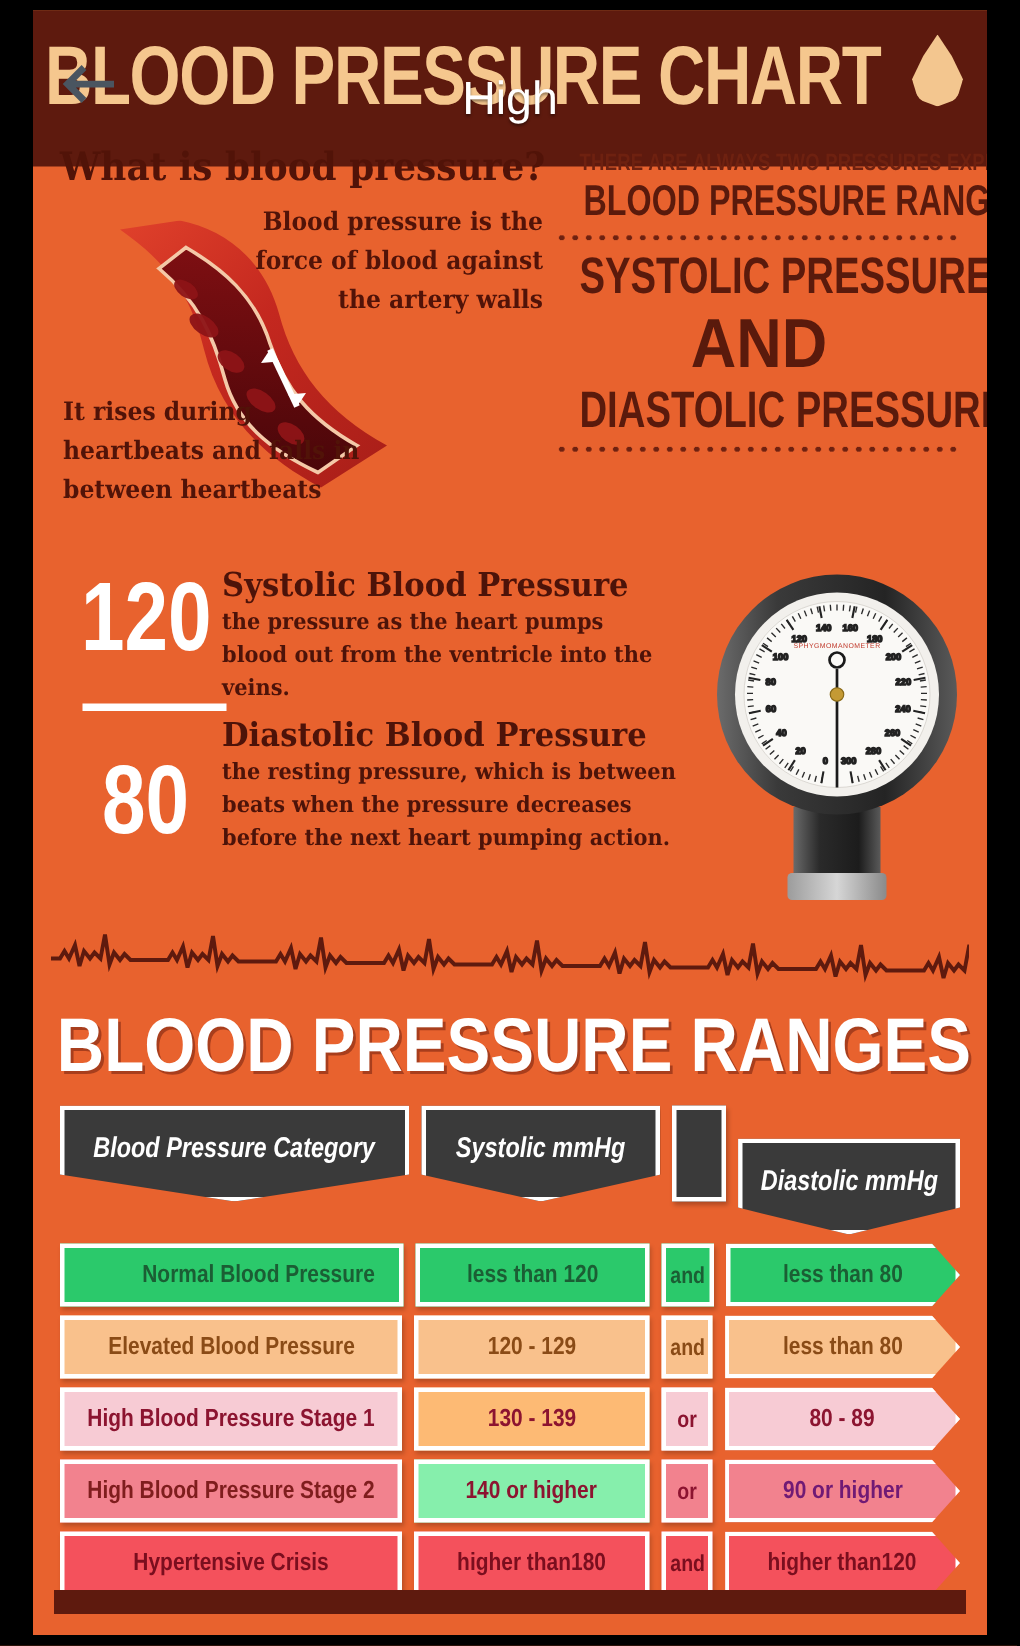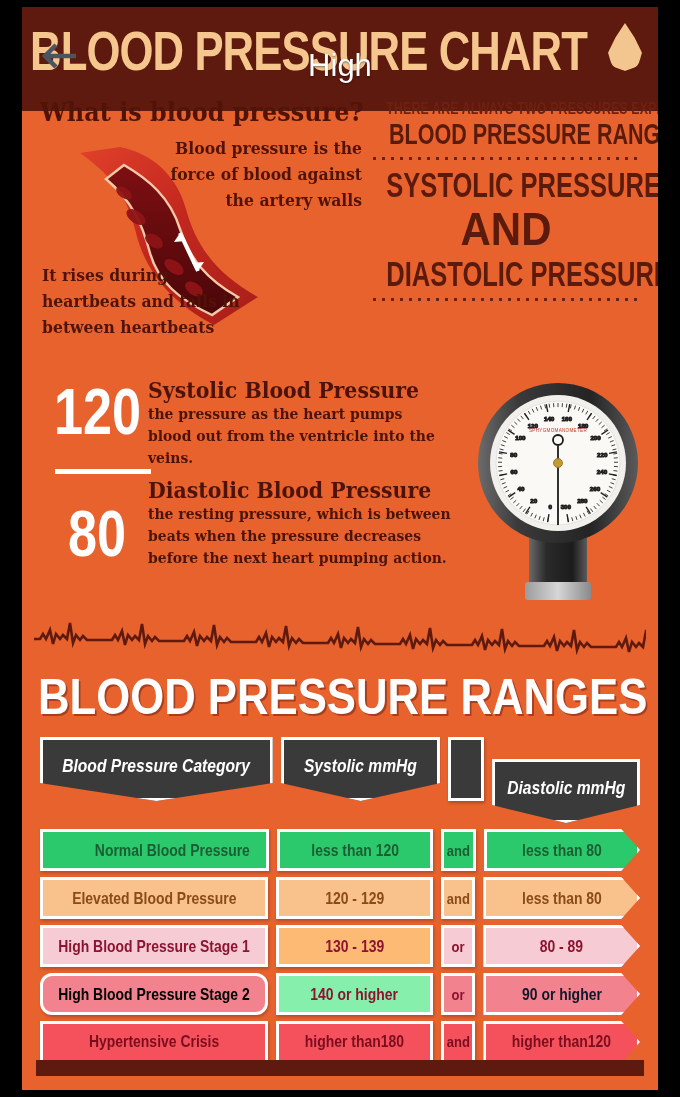--- a/index.html
+++ b/index.html
@@ -478,30 +478,30 @@
               <span>130 - 139</span>
             </div>
             <div class="cell conn" style="background: rgb(247, 203, 212); color: rgb(140, 20, 48);">
               <span>or</span>
             </div>
             <div class="cell dia" style="background: rgb(247, 203, 212); color: rgb(140, 20, 48);">
               <span>80 - 89</span>
             </div>
           </div>
           <div class="trow">
-            <div class="cell cat" style="background: rgb(242, 130, 142); color: #000000; border-radius: 12px;">
+            <div class="cell cat" style="background: rgb(242, 130, 142); color: #7f1d1d;">
               <span>High Blood Pressure Stage 2</span>
             </div>
             <div class="cell sys" style="background: #86efac; color: rgb(140, 20, 48);">
               <span>140 or higher</span>
             </div>
             <div class="cell conn" style="background: rgb(242, 130, 142); color: rgb(140, 20, 48);">
               <span>or</span>
             </div>
-            <div class="cell dia" style="background: rgb(242, 130, 142); color: #0f172a;">
+            <div class="cell dia" style="background: rgb(242, 130, 142); color: #701a75;">
               <span>90 or higher</span>
             </div>
           </div>
           <div class="trow">
             <div class="cell cat" style="background: rgb(244, 81, 92); color: rgb(122, 14, 30);">
               <span>Hypertensive Crisis</span>
             </div>
             <div class="cell sys" style="background: rgb(244, 81, 92); color: rgb(122, 14, 30);">
               <span>higher than180</span>
             </div>

